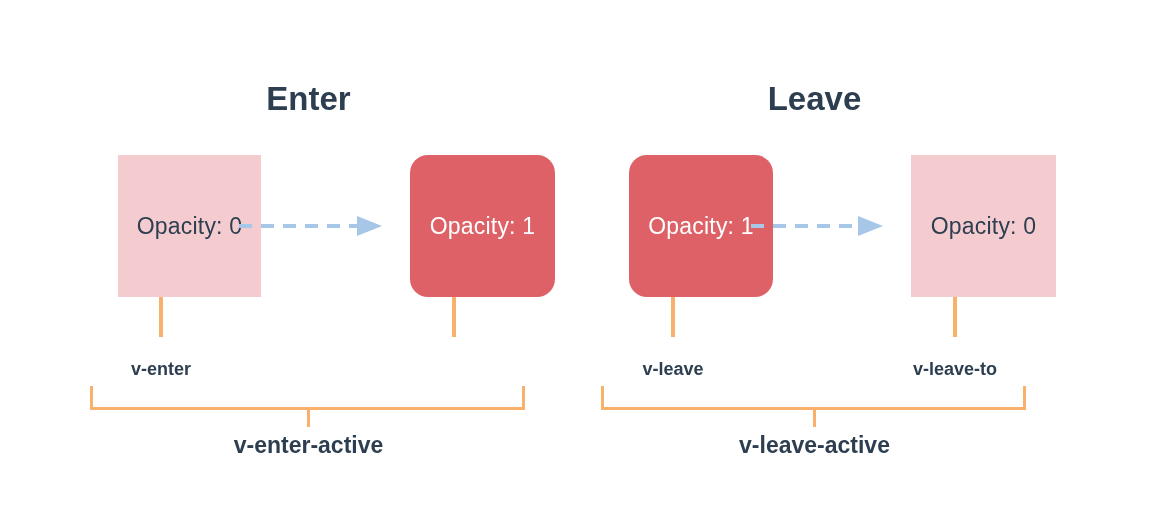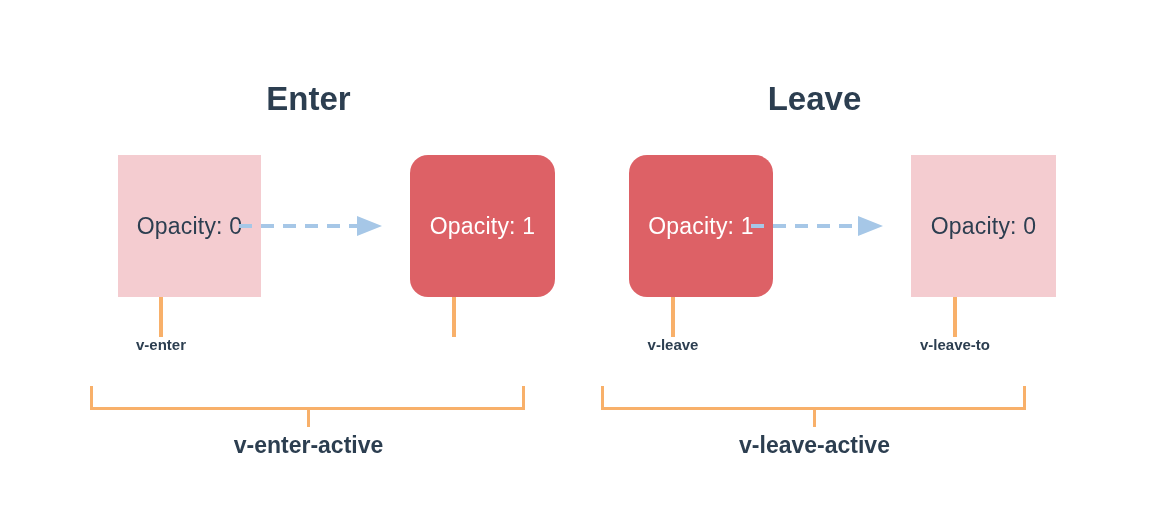--- a/index.html
+++ b/index.html
@@ -67,22 +67,22 @@
   .connector {
     position: absolute; top: 217px; width: 4px; height: 40px;
     background: var(--connector);
   }
   .section-enter .connector-start { left: 69px; }
   .section-enter .connector-end   { left: 362px; }
   .section-leave .connector-start { left: 70px; }
   .section-leave .connector-end   { left: 352px; }
 
   .state-label {
-    position: absolute; top: 256px; transform: translateX(-50%);
-    font-size: 15px; font-weight: bold; white-space: nowrap;
+    position: absolute; top: 279px; transform: translateX(-50%);
+    font-size: 18px; font-weight: bold; white-space: nowrap;
     color: var(--text-dark);
   }
   .section-enter .state-label-start { left: 71px; }
   .section-enter .state-label-end   { left: 364px; }
   .section-leave .state-label-start { left: 72px; }
   .section-leave .state-label-end   { left: 354px; }
 
   .bracket-bar {
     position: absolute; top: 327px; left: 0; right: 2px; height: 3px;
     background: var(--connector);

